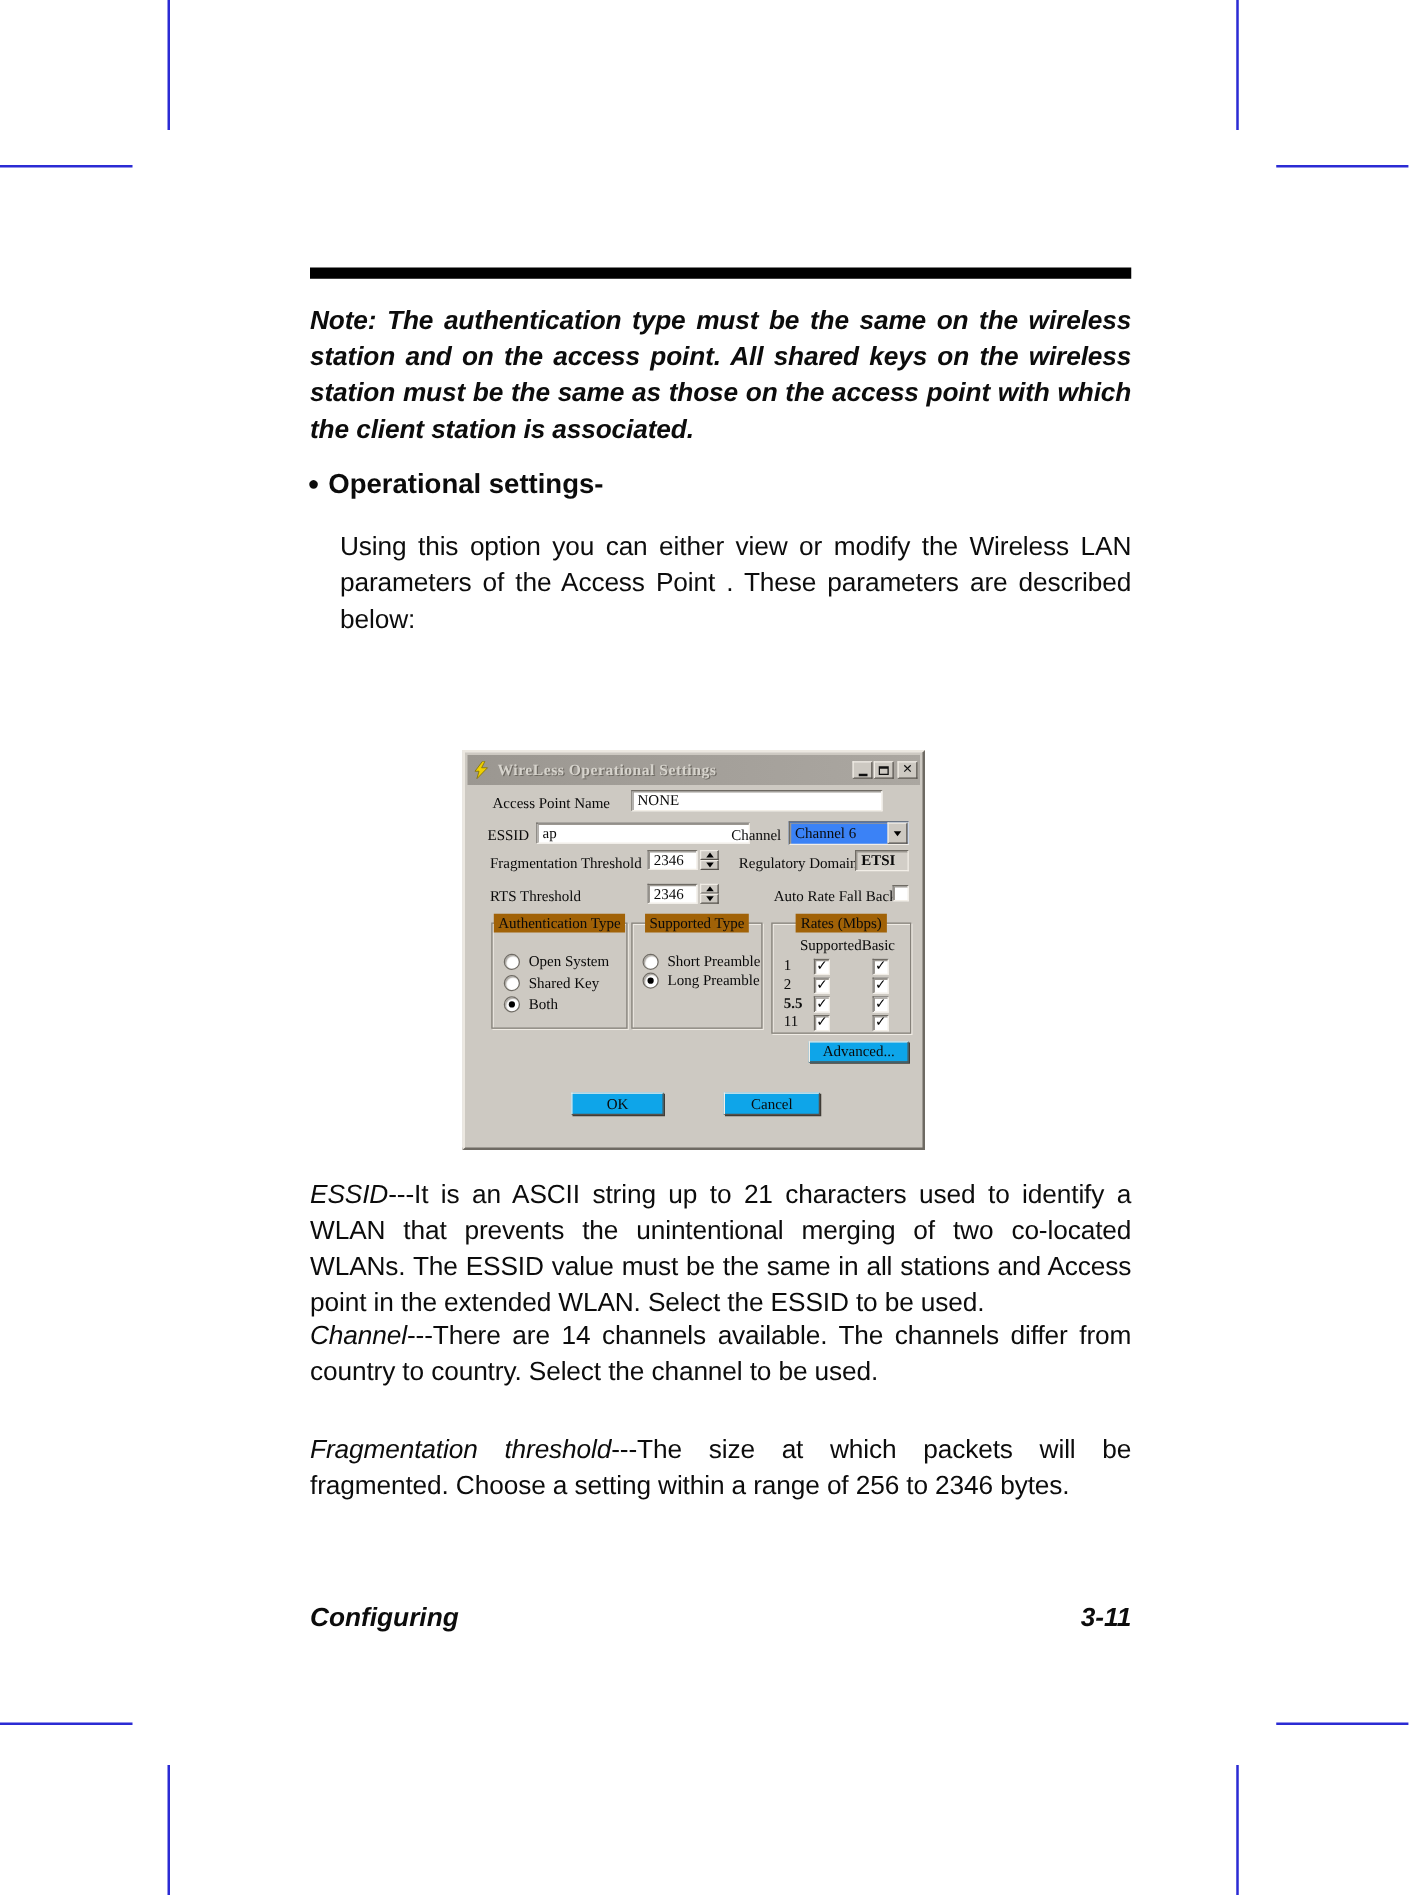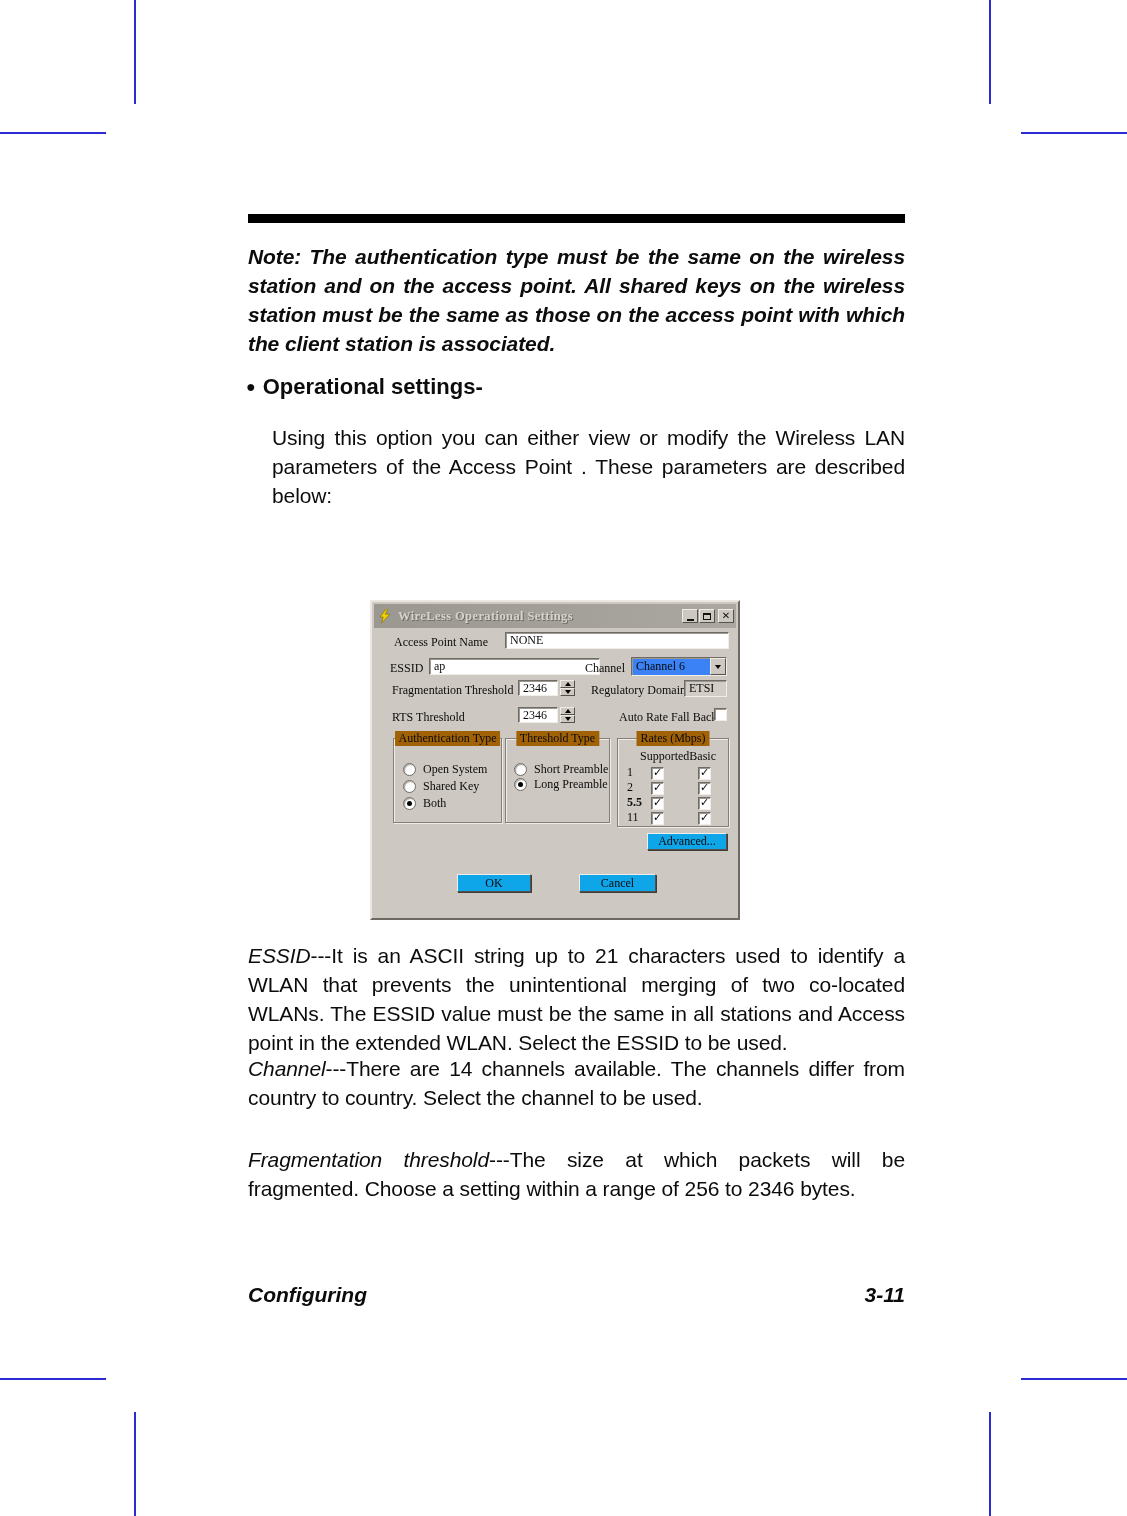--- a/index.html
+++ b/index.html
@@ -130,21 +130,21 @@
         </span>
       <span class="winbtn">
           <span class="g-max"></span>
         </span>
       <span class="winbtn close">
           <span class="g-close">✕</span>
         </span>
     </div>
 
     <span class="dlabel" style="left:22px;top:33px;">Access Point Name</span>
-    <div class="dinput" style="left:133px;top:30px;width:224px;height:17px;">
+    <div class="dinput" style="left:133px;top:30px;width:201px;height:17px;">
       <span>NONE</span>
     </div>
 
     <span class="dlabel" style="left:18px;top:59px;">ESSID</span>
     <div class="dinput" style="left:57px;top:56px;width:171px;height:17px;">
       <span>ap</span>
     </div>
     <span class="dlabel" style="left:213px;top:59px;">Channel</span>
     <div class="combo" style="left:259px;top:55px;width:96px;height:19px;">
       <span class="val">Channel 6</span>
@@ -159,21 +159,21 @@
     </div>
     <div class="spinner" style="left:188px;top:78px;height:16px;">
       <span class="spinbtn">
           <span class="tri-up"></span>
         </span>
       <span class="spinbtn">
           <span class="tri-down"></span>
         </span>
     </div>
     <span class="dlabel" style="left:219px;top:81px;">Regulatory Domain</span>
-    <div class="dinput gray" style="left:312px;top:78px;width:43px;height:17px;">
+    <div class="dinput gray" style="left:312px;top:78px;width:43px;height:17px;font-weight:bold;">
       <span>ETSI</span>
     </div>
 
     <span class="dlabel" style="left:20px;top:108px;">RTS Threshold</span>
     <div class="dinput" style="left:146px;top:105px;width:40px;height:16px;">
       <span>2346</span>
     </div>
     <div class="spinner" style="left:188px;top:105px;height:16px;">
       <span class="spinbtn">
           <span class="tri-up"></span>
@@ -195,21 +195,21 @@
         <span class="radio"></span>
         <span>Shared Key</span>
       </div>
       <div class="radiorow" style="left:9px;top:57px;">
         <span class="radio selected"></span>
         <span>Both</span>
       </div>
     </div>
 
     <div class="group" style="left:133px;top:136px;width:105px;height:85px;">
-      <span class="grouplabel">Threshold Type</span>
+      <span class="grouplabel">Supported Type</span>
       <div class="radiorow" style="left:8px;top:23px;">
         <span class="radio"></span>
         <span>Short Preamble</span>
       </div>
       <div class="radiorow" style="left:8px;top:38px;">
         <span class="radio selected"></span>
         <span>Long Preamble</span>
       </div>
     </div>
 

